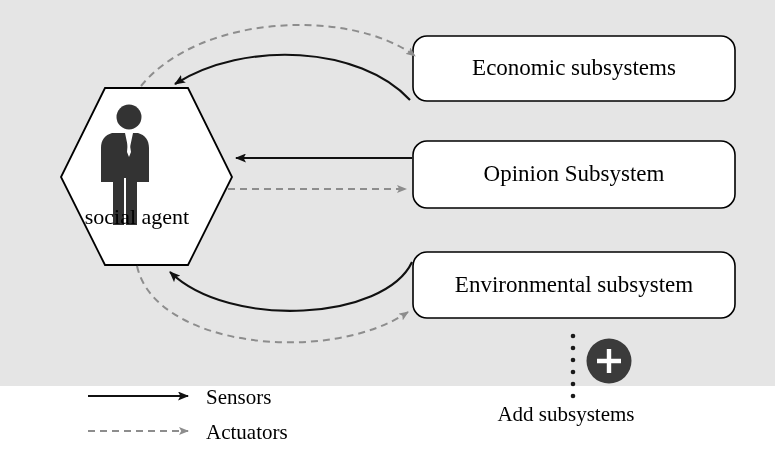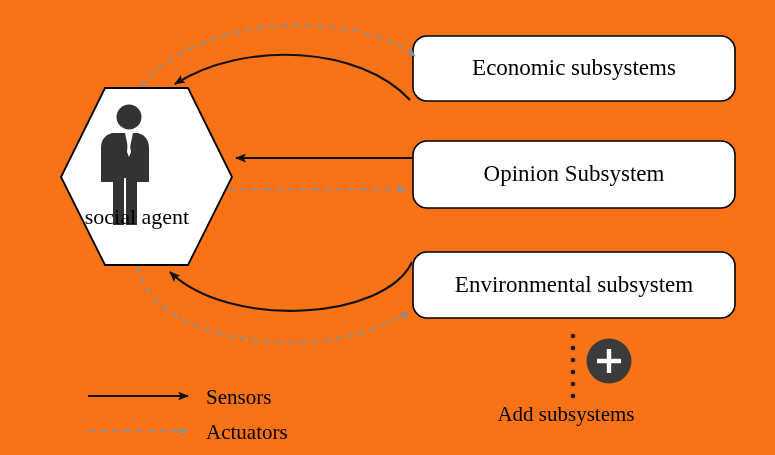--- a/index.html
+++ b/index.html
@@ -9,22 +9,22 @@
   }
   body {
     width: 775px;
     height: 455px;
     font-family: "Liberation Serif", "DejaVu Serif", serif;
     overflow: hidden;
   }
   #canvas {
     position: relative;
     width: 775px;
-    height: 455px;
-    background: #f97316;
+    height: 386px;
+    background: #e5e5e5;
   }
   svg.layer {
     position: absolute;
     left: 0;
     top: 0;
     width: 775px;
     height: 455px;
   }
   .box-label {
     font-family: "Liberation Serif", "DejaVu Serif", serif;

